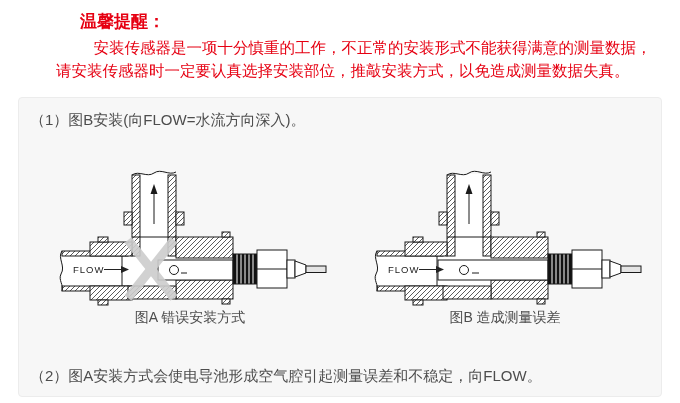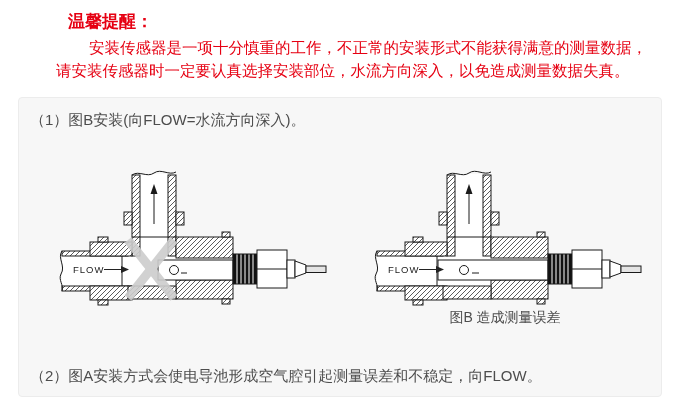--- a/index.html
+++ b/index.html
@@ -5,25 +5,25 @@
   html,body{margin:0;padding:0;}
   body{
     width:680px;height:403px;position:relative;overflow:hidden;
     background:#ffffff;
     font-family:"Liberation Sans", sans-serif;
     color:#4d4d4d;
   }
   .notice{position:absolute;left:56px;top:10px;width:600px;}
   .notice-title{
     font-size:17px;font-weight:bold;color:var(--red,#e60012);
-    margin-left:12px;line-height:24px;white-space:nowrap;
+    margin-left:24px;line-height:24px;white-space:nowrap;
   }
   .notice-par{font-size:15.5px;color:var(--red,#e60012);line-height:22.5px;margin-top:3px;}
   .notice-par .ln{white-space:nowrap;}
-  .notice-par .ln.indent{padding-left:33px;}
+  .notice-par .ln.indent{padding-left:33px;text-align:center;}
 
   .panel{
     position:absolute;left:18px;top:97px;width:644px;height:300px;
     background:var(--panel-bg,#f7f7f7);
     border:1px solid #ececec;border-radius:4px;box-sizing:border-box;
   }
   .item{position:absolute;display:flex;font-size:15px;line-height:21.5px;color:#4d4d4d;}
   .item .num{flex:0 0 auto;white-space:nowrap;}
   .item .itxt{white-space:nowrap;}
   .item1{left:11px;top:11px;}
@@ -38,21 +38,21 @@
   }
   svg{display:block;}
 </style>
 </head>
 <body>
 
 <div class="notice">
   <div class="notice-title">温馨提醒：</div>
   <div class="notice-par">
     <div class="ln indent">安装传感器是一项十分慎重的工作，不正常的安装形式不能获得满意的测量数据，</div>
-    <div class="ln">请安装传感器时一定要认真选择安装部位，水流方向深入，以免造成测量数据失真。</div>
+    <div class="ln">请安装传感器时一定要认真选择安装部位，推敲安装方式，以免造成测量数据失真。</div>
   </div>
 </div>
 
 <div class="panel">
 
   <div class="item item1">
     <span class="num">（1）</span>
     <div class="itxt">
       <div>图B安装(向FLOW=水流方向深入)。</div>
     </div>
@@ -124,20 +124,21 @@
       <g stroke="#cdcdcd" stroke-width="9" opacity="0.9">
         <line x1="88" y1="74" x2="134" y2="132"></line>
         <line x1="134" y1="74" x2="88" y2="132"></line>
       </g>
       <text x="33" y="107" font-size="9.5" letter-spacing="1" fill="#222222">FLOW</text>
       <g stroke="#222222">
         <line x1="64" y1="103.5" x2="83" y2="103.5"></line>
         <polygon points="89,103.5 81,100 81,107" fill="#222222" stroke="none"></polygon>
       </g>
     </svg>
+    <div class="caption">图A 错误安装方式</div>
   </div>
 
   <div class="diagram b">
     <svg width="300" height="142" viewBox="0 0 300 142">
       <g stroke="#1a1a1a" stroke-width="1" fill="none">
         <rect x="100" y="8" width="28" height="84" fill="#ffffff" stroke="none"></rect>
         <rect x="22" y="90" width="114" height="30" fill="#ffffff" stroke="none"></rect>
         <rect x="136" y="92" width="57" height="22" fill="#ffffff" stroke="none"></rect>
 
         <rect x="92" y="9" width="8" height="81" fill="url(#hatch)"></rect>

